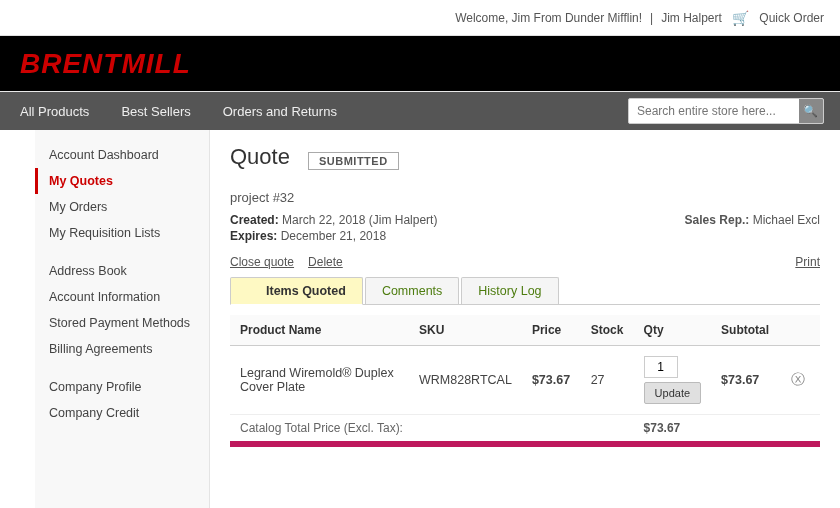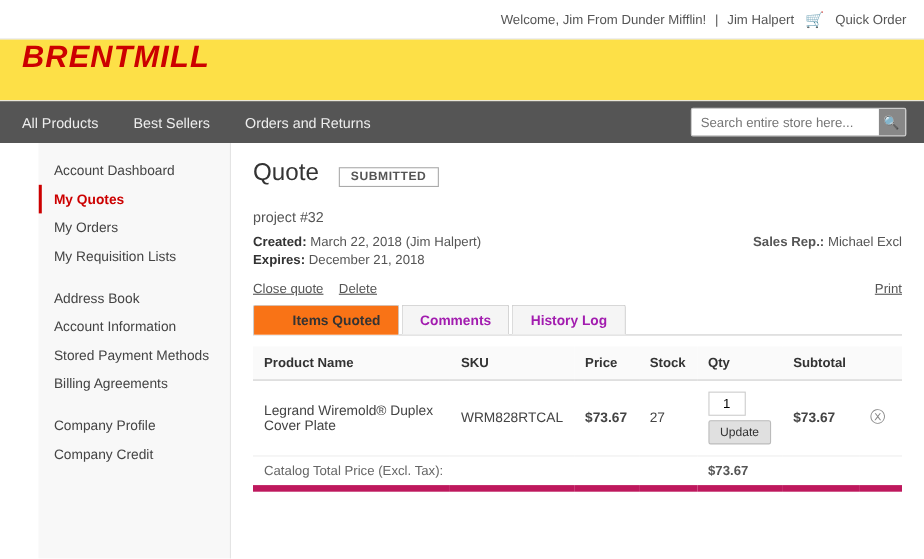--- a/index.html
+++ b/index.html
@@ -18,23 +18,24 @@
       color: #555;
     }
     .top-bar-links { display: flex; align-items: center; gap: 6px; }
     .top-bar-links span { color: #555; }
     .top-bar-links a { color: #555; text-decoration: none; cursor: pointer; }
     .cart-icon { font-size: 14px; margin: 0 4px; }
     .divider-pipe { color: #bbb; margin: 0 2px; }
 
     
     .logo-bar {
-      background: #fde047;
+      background: #000000;
       height: 56px;
       display: flex;
+      align-items: center;
       padding: 0 20px;
       border-bottom: 1px solid #e8e8e8;
     }
     .logo-text {
       font-size: 28px;
       font-weight: 900;
       color: #cc0000;
       letter-spacing: 1px;
       font-style: italic;
     }
@@ -180,27 +181,26 @@
       border-bottom: 1px solid #ccc;
       margin-bottom: 0;
     }
     .tab {
       padding: 6px 16px;
       font-size: 12.5px;
       cursor: pointer;
       border: 1px solid #ccc;
       border-bottom: none;
       background: #f5f5f5;
-      color: #a21caf;
+      color: #4d7c0f;
       margin-right: 2px;
       border-radius: 2px 2px 0 0;
-      font-weight: bold;
     }
     .tab.active {
-      background: #f97316;
+      background: #fef9c3;
       font-weight: bold;
       color: #333;
       border-bottom: 1px solid #fff;
       margin-bottom: -1px;
       padding-left: 35px;
     }
 
     
     .items-table {
       width: 100%;

